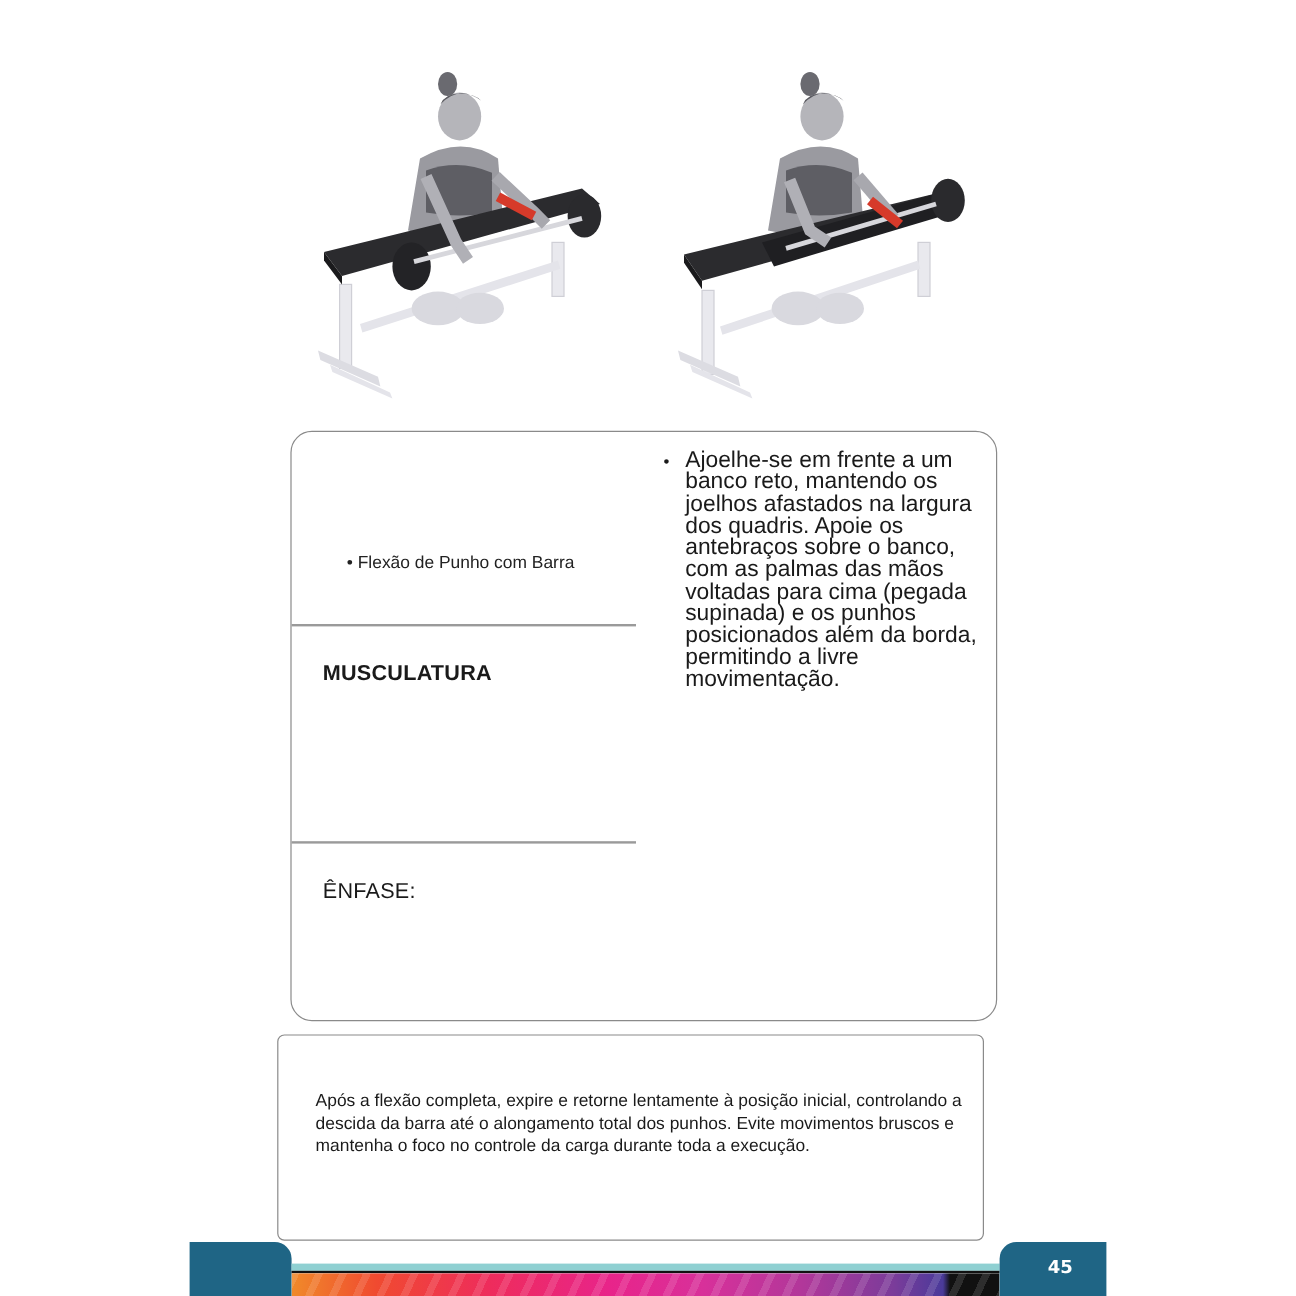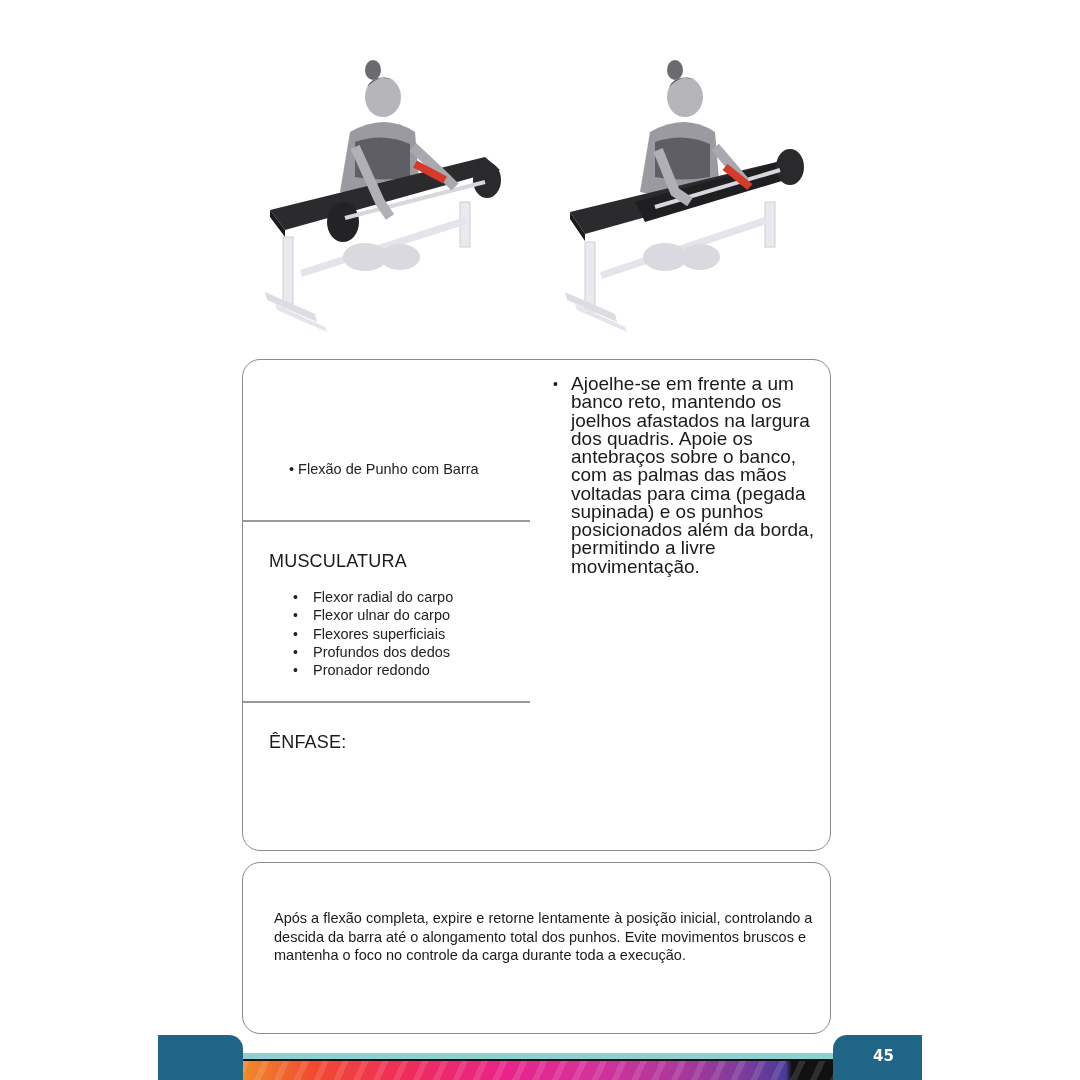--- a/index.html
+++ b/index.html
@@ -24,37 +24,37 @@
     .title {
       position: absolute; left: 26px; top: 58px; font-size: 27px; font-weight: 700;
       font-family: "DejaVu Sans", sans-serif; letter-spacing: -0.5px; color: #111;
     }
     .subtitle { position: absolute; left: 46px; top: 101px; font-size: 14.5px; color: #222; }
 
     .section-heading {
       position: absolute; left: 26px; font-size: 18px; font-weight: 400; color: #1a1a1a;
       letter-spacing: 0.2px;
     }
-    #musc-heading { top: 191px; }
+    #musc-heading { top: 191px; font-weight: bold; }
     #enfase-heading { top: 372px; }
 
     .muscle-list { position: absolute; left: 48px; top: 228px; list-style: none; }
     .muscle-list li { font-size: 14.5px; line-height: 18.3px; color: #222; position: relative; padding-left: 22px; }
     .muscle-list li::before { content: "\2022"; position: absolute; left: 2px; top: 0; font-size: 14px; }
 
     .enfase-text { position: absolute; left: 46px; top: 406px; width: 220px; font-size: 14.5px; line-height: 21px; color: #222; }
 
     .steps { position: absolute; left: 310px; top: 15px; width: 270px; list-style: none; }
     .steps li { font-size: 19px; line-height: 18.25px; color: #1a1a1a; position: relative; padding-left: 18px; }
     .steps li::before { content: "\2022"; position: absolute; left: 0; top: 0; font-size: 14px; }
 
     
     .card-notes {
-      position: absolute; left: 242px; top: 862px; width: 589px; height: 172px;
-      border: 1.5px solid #8a8a8a; border-radius: 18px; background: #fff;
+      position: absolute; left: 231px; top: 862px; width: 589px; height: 172px;
+      border: 1.5px solid #8a8a8a; border-radius: 6px; background: #fff;
     }
     .notes-text { position: absolute; left: 31px; top: 46px; width: 540px; font-size: 14.5px; line-height: 18.5px; color: #1a1a1a; }
 
     
     .footer-tab-left {
       position: absolute; left: 158px; top: 1035px; width: 85px; height: 45px;
       background: #1f6585; border-top-right-radius: 14px;
     }
     .footer-teal { position: absolute; left: 243px; top: 1053px; width: 590px; height: 6px; background: #8fd0d2; }
     .footer-black { position: absolute; left: 243px; top: 1059px; width: 590px; height: 2px; background: #111; }
@@ -137,27 +137,20 @@
     <path d="M108 98 L125 140 L140 150" stroke="#b0b0b6" stroke-width="10" fill="none"></path>
   </svg>
 </div>
 
 <div class="card-main">
   <div class="subtitle">• Flexão de Punho com Barra</div>
 
   <div class="divider" id="divider-1"></div>
 
   <h2 class="section-heading" id="musc-heading">MUSCULATURA</h2>
-  <ul class="muscle-list">
-    <li>Flexor radial do carpo</li>
-    <li>Flexor ulnar do carpo</li>
-    <li>Flexores superficiais</li>
-    <li>Profundos dos dedos</li>
-    <li>Pronador redondo</li>
-  </ul>
 
   <div class="divider" id="divider-2"></div>
 
   <h2 class="section-heading" id="enfase-heading">ÊNFASE:</h2>
 
   <ul class="steps">
     <li>Ajoelhe-se em frente a um banco reto, mantendo os joelhos afastados na largura dos quadris. Apoie os antebraços sobre o banco, com as palmas das mãos voltadas para cima (pegada supinada) e os punhos posicionados além da borda, permitindo a livre movimentação.</li>
   </ul>
 </div>
 

